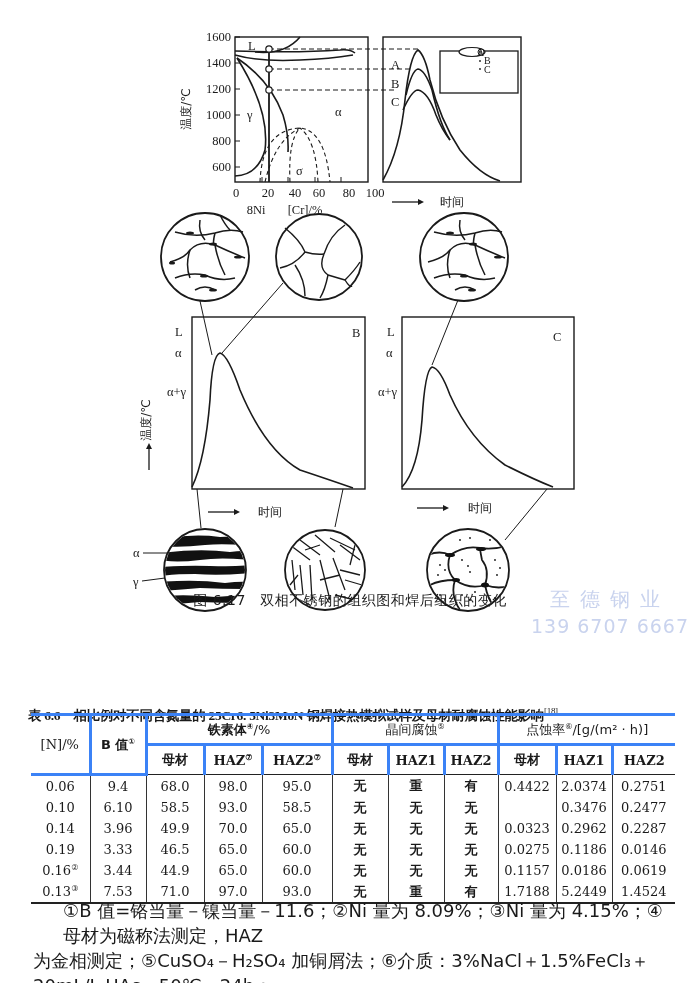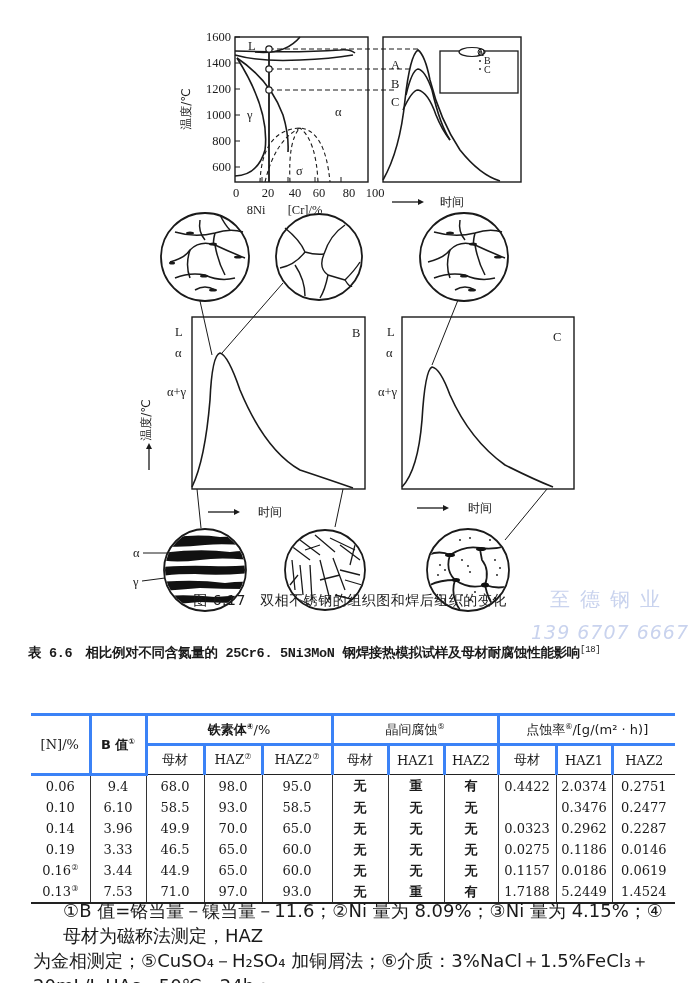--- a/index.html
+++ b/index.html
@@ -6,29 +6,29 @@
   body { width:700px; height:983px; position:relative; overflow:hidden;
          font-family:"DejaVu Serif", "Liberation Serif", serif; color:#1a1a1a; }
   svg text { font-family:"Liberation Serif", "DejaVu Serif", serif; fill:#1a1a1a; }
   .cjk { font-family:"DejaVu Sans", sans-serif; }
   #figure-svg { position:absolute; left:0; top:0; width:700px; height:650px; }
   .fig-caption { position:absolute; left:0; width:700px; top:592px; text-align:center;
                  font-size:14px; font-family:"DejaVu Sans", sans-serif; letter-spacing:0.5px; }
   .watermark { position:absolute; left:520px; top:586px; width:180px; text-align:center;
                color:#c9d3ee; font-family:"DejaVu Sans", sans-serif; }
   .watermark .wm-1 { font-size:20px; letter-spacing:10px; display:block; }
-  .watermark .wm-2 { font-size:19px; letter-spacing:1px; display:block; margin-top:8px;font-style:italic; }
-  .table-title { position:absolute; left:28px; top:644px; font-size:13.5px; font-weight:bold;
-                 font-family:Liberation Mono, monospace; white-space:nowrap; letter-spacing:-0.3px; }
+  .watermark .wm-2 { font-size:19px; letter-spacing:1px; display:block; margin-top:2px; }
+  .table-title { position:absolute; left:28px; top:706px; font-size:13.5px; font-weight:bold;
+                 font-family:Liberation Serif, serif; white-space:nowrap; letter-spacing:-0.3px; }
   .table-title sup { font-weight:normal; font-size:9px; }
   table.data { position:absolute; left:31px; top:713px; width:644px; border-collapse:collapse;
                font-size:13px; font-family:"DejaVu Serif", serif; }
   table.data th, table.data td { text-align:center; padding:0; height:21px; }
   table.data thead tr.h1 th { height:27px; font-weight:bold; font-family:"DejaVu Sans", sans-serif; font-size:13px; }
-  table.data thead tr.h2 th { height:28px; font-weight:normal; font-size:13px; }
+  table.data thead tr.h2 th { height:28px; font-weight:bold; font-size:13px; }
   table.data { border-top:2px solid #222; border-bottom:2px solid #222; }
   table.data th { border:3px solid #3b82f6; }
   table.data td { border-left:1px solid #333; border-right:1px solid #333; }
   table.data tr > *:first-child { border-left:none; }
   table.data tr > *:last-child { border-right:none; }
   table.data thead tr.h2 th { border-bottom:1.5px solid #222; }
   table.data td.cjk-cell { font-family:"DejaVu Sans", sans-serif; font-weight:bold; }
   table.data sup { font-size:8px; }
   .notes { position:absolute; left:33px; top:898px; width:640px; font-size:18px; line-height:25px;
            font-family:"DejaVu Sans", sans-serif; }

